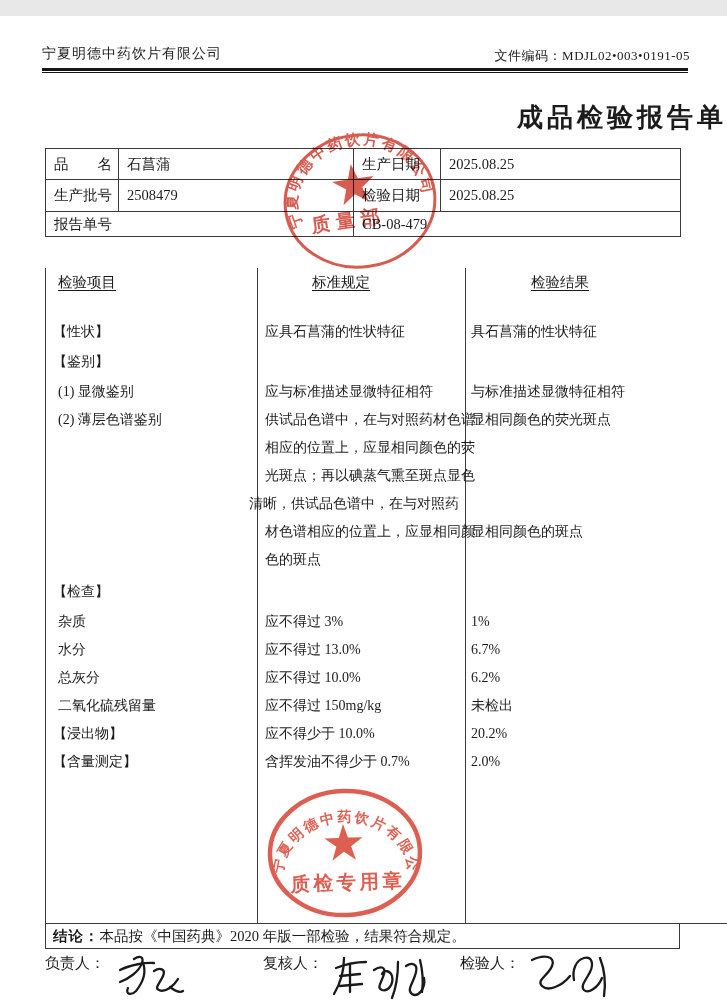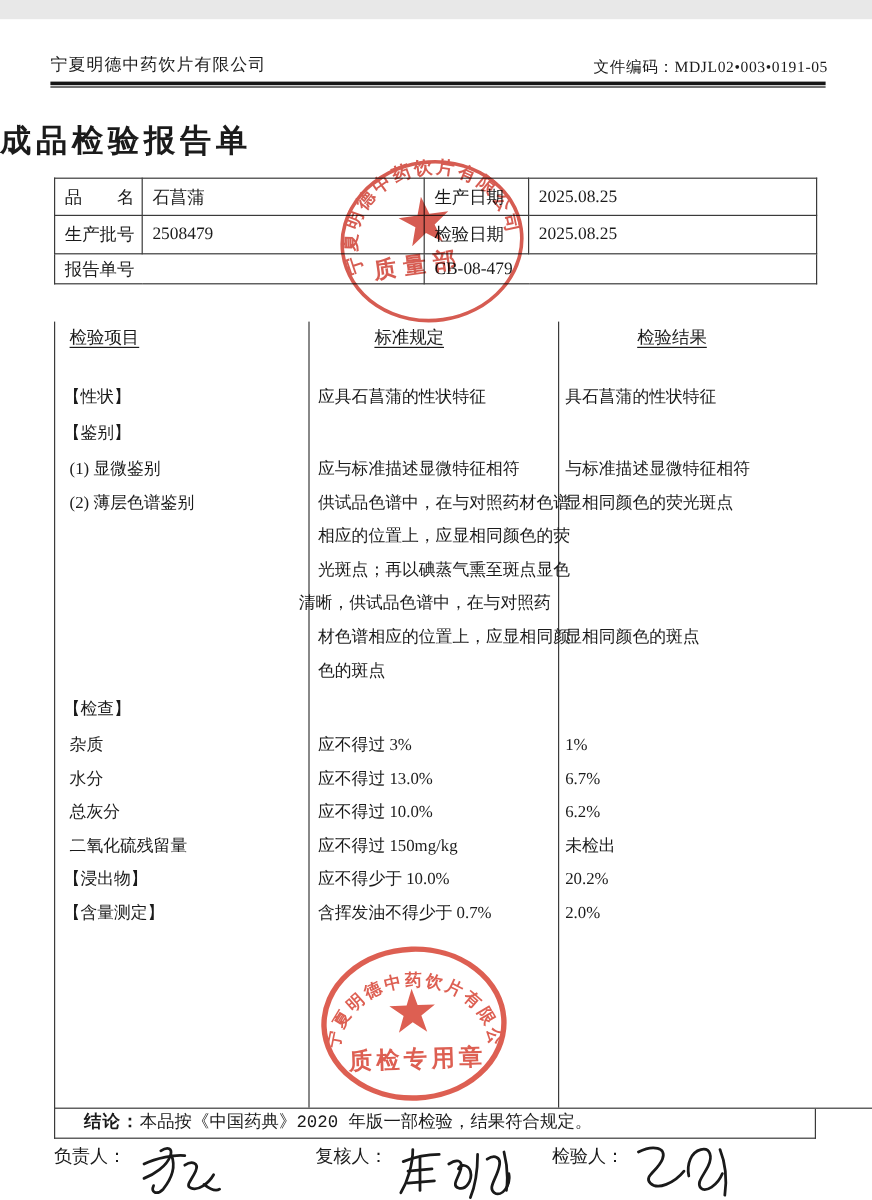--- a/index.html
+++ b/index.html
@@ -8,40 +8,40 @@
     font-family:"Liberation Serif","DejaVu Serif",serif;color:#1b1b1b;
     overflow:hidden;margin:16px auto;
   }
   
   .hdr-company{position:absolute;left:42px;top:29px;font-size:14px;letter-spacing:1px;}
   .hdr-code{position:absolute;right:37px;top:31px;font-size:13px;letter-spacing:.5px;}
   .hdr-rule{position:absolute;left:42px;top:52px;width:646px;}
   .hdr-rule .thick{height:3px;background:#161616;}
   .hdr-rule .thin{height:1px;background:#161616;margin-top:1px;}
   
-  .doc-title{position:absolute;left:0;top:84px;width:727px;text-align:left;
+  .doc-title{position:absolute;left:0;top:84px;width:727px;text-align:right;
     font-size:26px;font-weight:bold;letter-spacing:4px;}
   
   .info-table{position:absolute;left:45px;top:132px;width:635px;border-collapse:collapse;table-layout:fixed;}
   .info-table td{border:1px solid #3b3b3b;font-size:14.5px;padding:0 0 0 8px;vertical-align:middle;}
   .info-table tr.r1 td{height:30px;}
   .info-table tr.r2 td{height:31px;}
   .info-table tr.r3 td{height:31px;}
   .info-table tr.r4 td{height:24px;}
   
   .main-table{position:absolute;left:45px;top:252px;width:711px;height:656px;
     border:1px solid #3b3b3b;border-top:none;box-sizing:border-box;}
   .vline{position:absolute;top:0;bottom:0;width:1px;background:#3b3b3b;}
   .vline.c1{left:211px;} .vline.c2{left:419px;}
   .line{position:absolute;font-size:14px;line-height:18px;white-space:nowrap;}
   .col-head{text-decoration:underline;text-underline-offset:3px;font-size:14.5px;}
   
   .conclusion{position:absolute;left:45px;top:908px;width:635px;height:25px;
     border:1px solid #3b3b3b;border-top:none;box-sizing:border-box;
-    font-size:14.5px;line-height:24px;padding-left:24px;white-space:nowrap;font-family:Liberation Mono, monospace;}
+    font-size:14.5px;line-height:24px;padding-left:7px;white-space:nowrap;}
   .conclusion .b{font-weight:bold;letter-spacing:1px;}
   
   .sig-label{position:absolute;top:938px;font-size:15px;}
   .sig{position:absolute;}
   .sig path{fill:none;stroke:#1a1a1a;stroke-width:2.3;stroke-linecap:round;stroke-linejoin:round;}
   
   .stamp{position:absolute;mix-blend-mode:multiply;opacity:.82;}
   .stamp-dept{left:276px;top:109px;transform:rotate(-8deg);}
   .stamp-seal{left:263px;top:770px;transform:rotate(-2deg);}
   .stamp text{font-family:"Liberation Serif","DejaVu Serif",serif;font-weight:bold;}

